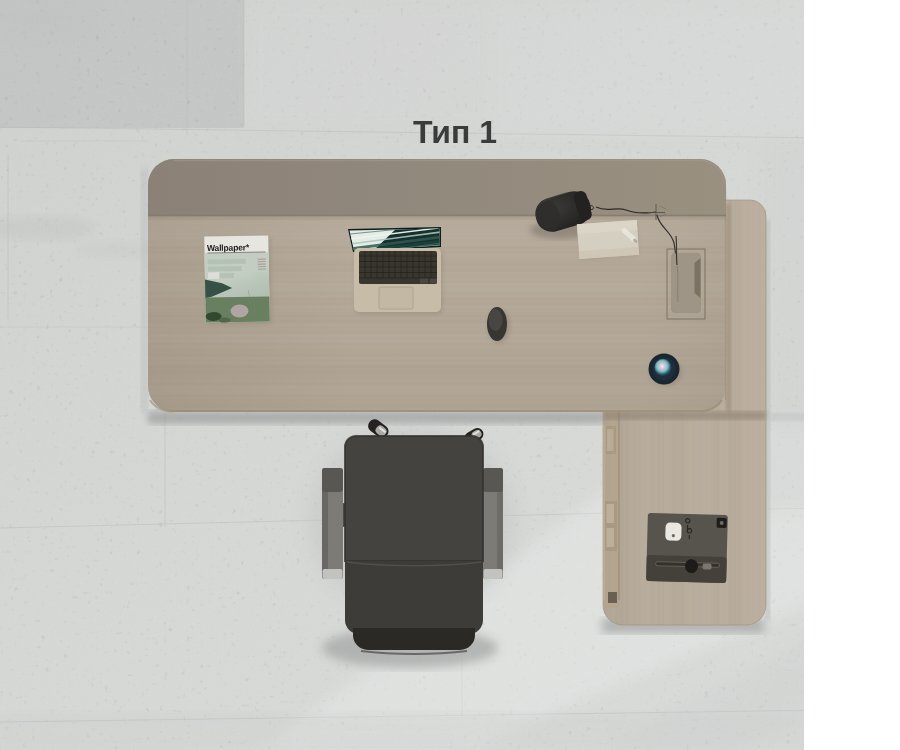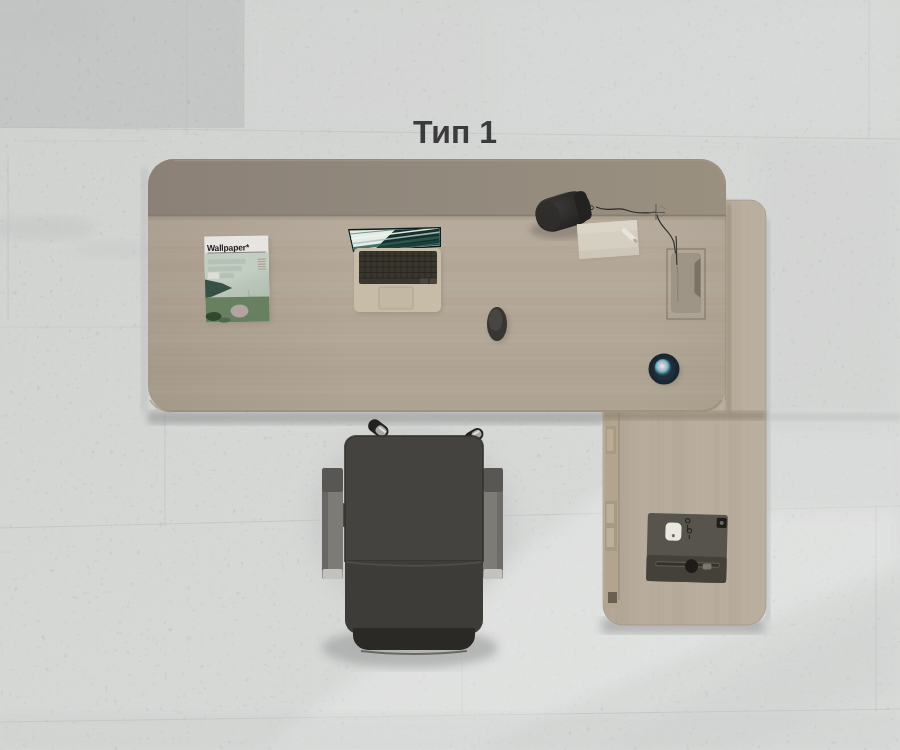--- a/index.html
+++ b/index.html
@@ -1,16 +1,16 @@
 <!DOCTYPE html>
 <html><head>
 <meta charset="utf-8">
 <style>
   html,body{margin:0;padding:0;}
-  #scene{width:900px;height:750px;position:relative;overflow:hidden;font-family:"Liberation Sans",sans-serif;}
+  #scene{width:804px;height:750px;position:relative;overflow:hidden;font-family:"Liberation Sans",sans-serif;}
 </style>
 </head>
 <body>
 <div id="scene">
 <svg width="900" height="750" viewBox="0 0 900 750" xmlns="http://www.w3.org/2000/svg">
 <defs>
 
   <linearGradient id="floorBase" x1="0" y1="0" x2="1" y2="1">
     <stop offset="0" stop-color="#d1d3d1"></stop>
     <stop offset="0.45" stop-color="#d8dad8"></stop>

